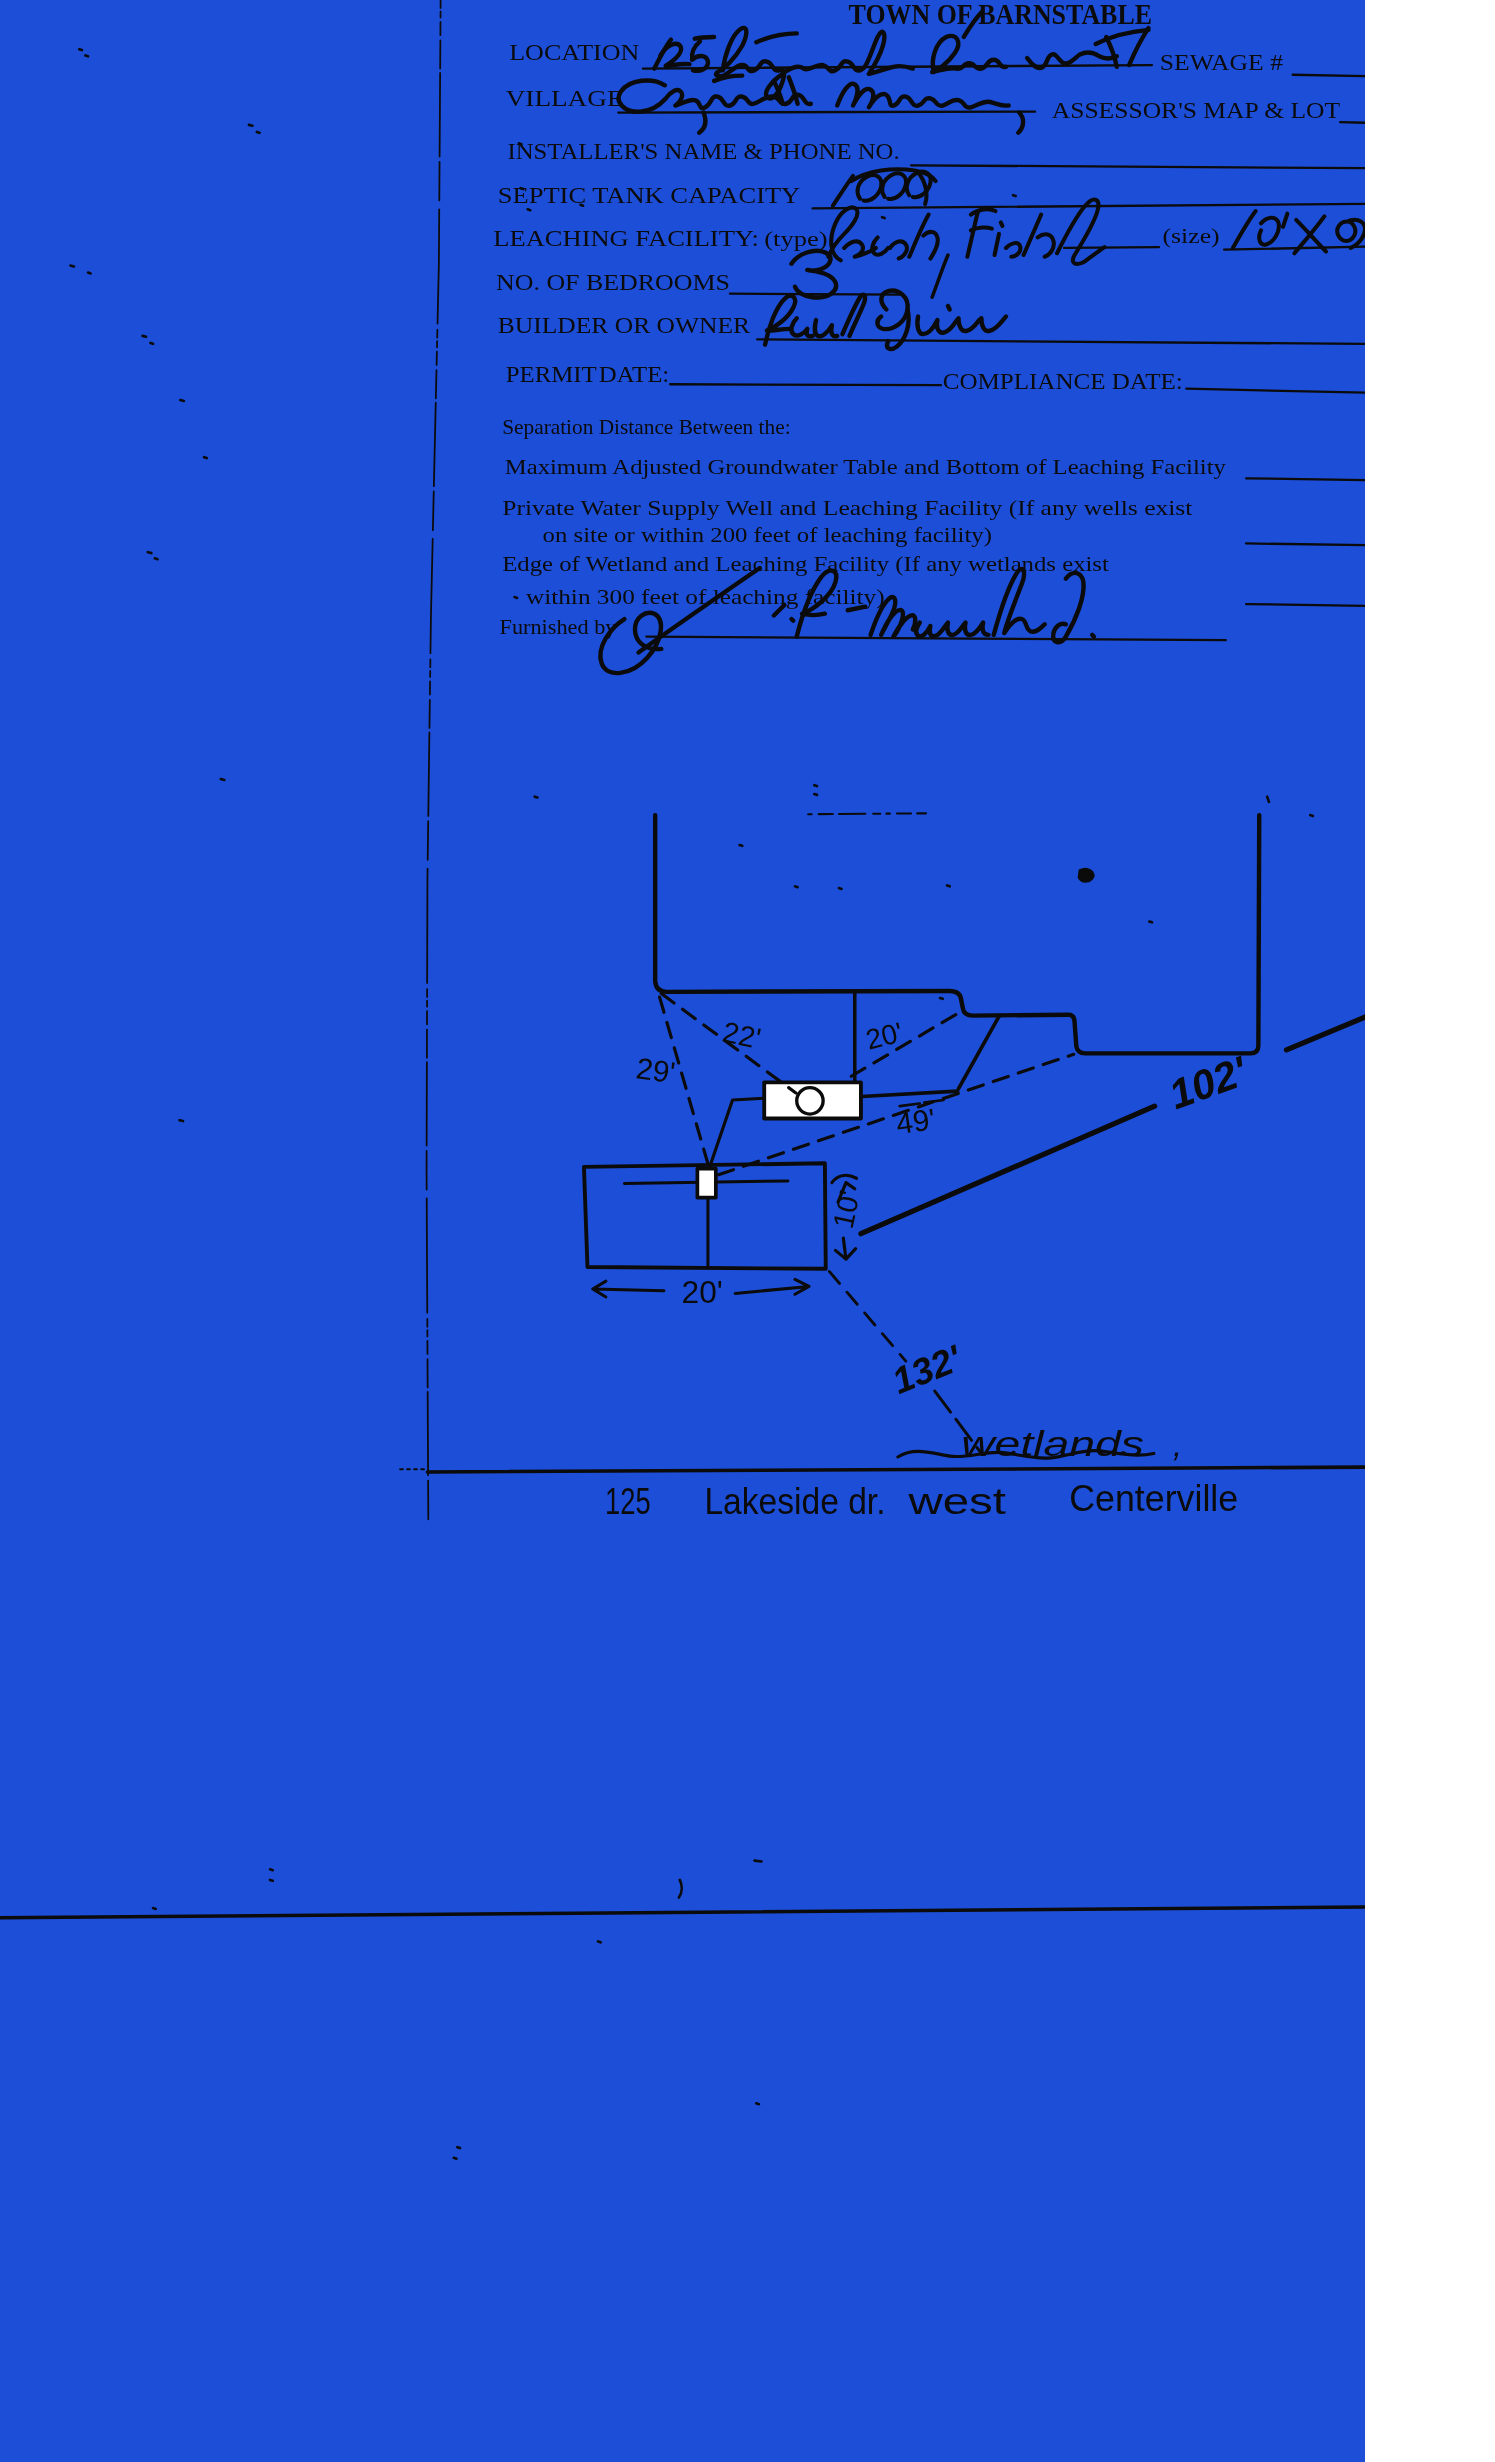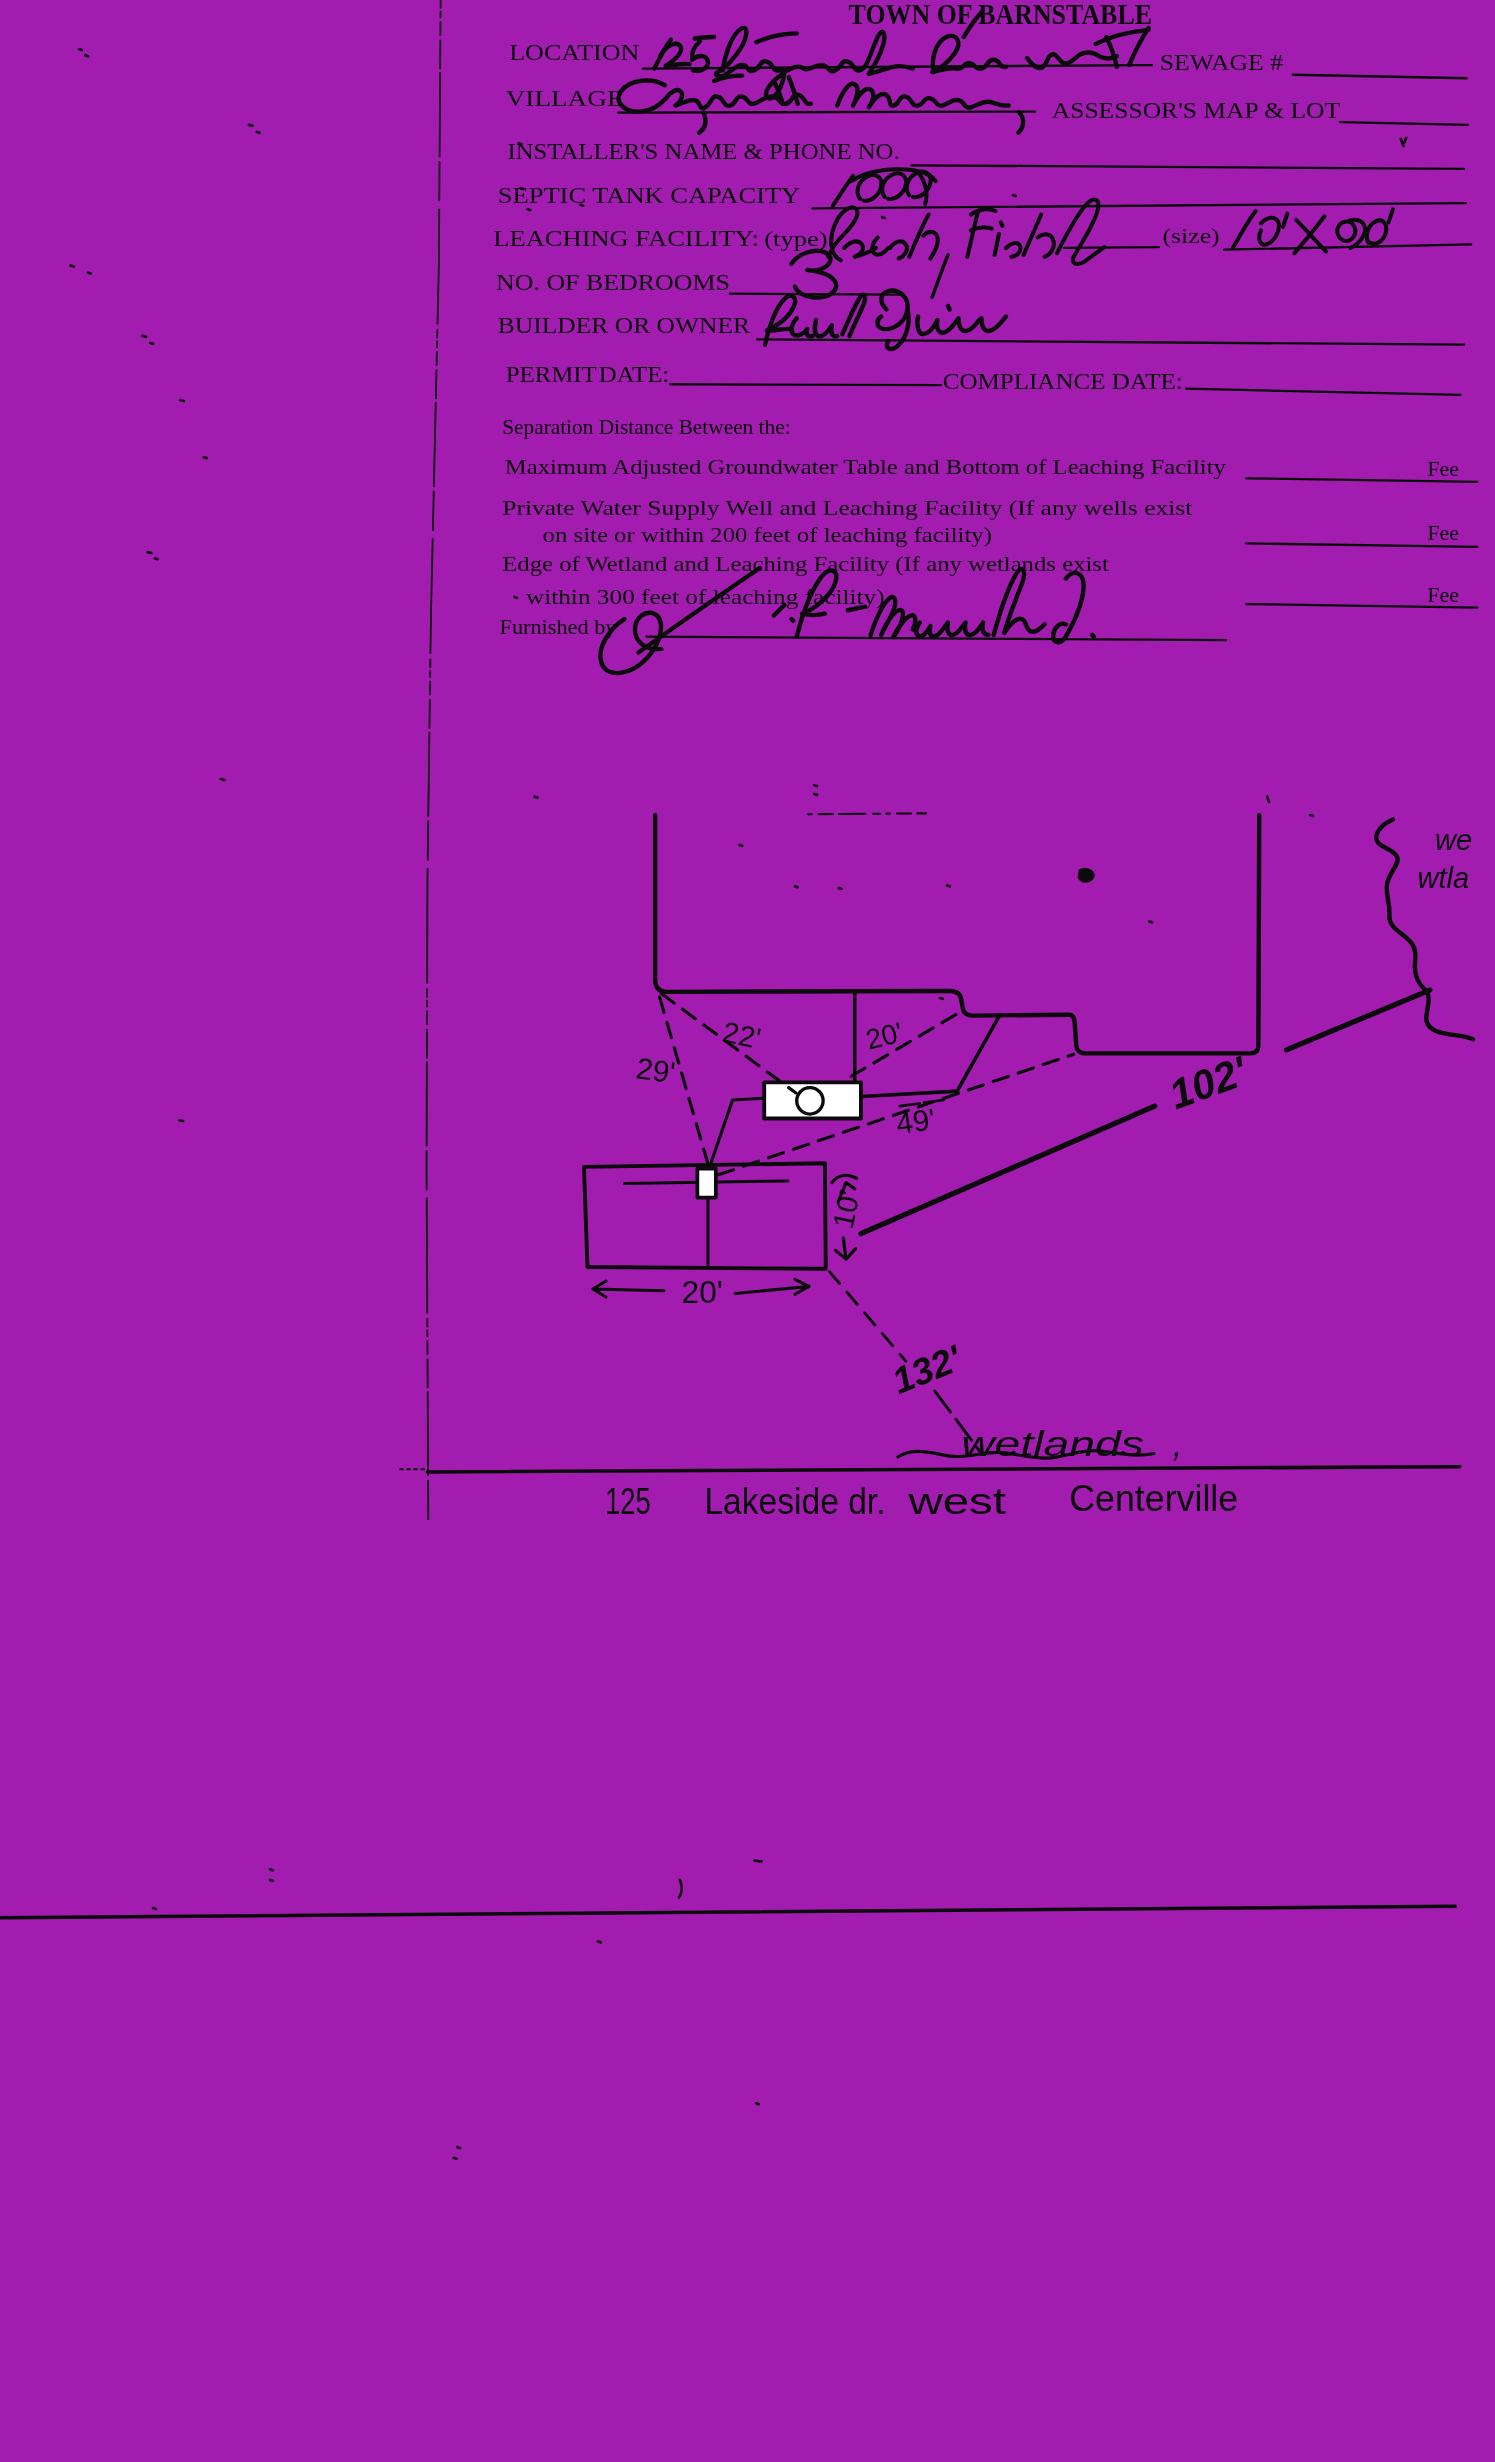--- a/index.html
+++ b/index.html
@@ -1,16 +1,16 @@
 <!DOCTYPE html>
 <html style="font-size:14px"><head>
 <meta charset="utf-8">
 <style>
 html,body{margin:0;padding:0;background:#ffffff;}
-#page{position:relative;width:1495px;height:2462px;background:#a21caf;overflow:hidden;}
+#page{position:relative;width:1365px;height:2462px;background:#1d4ed8;overflow:hidden;}
 svg{display:block;}
 text{font-family:"Liberation Serif",serif;fill:#0b0b0b;}
 .hs{font-family:"Liberation Sans",sans-serif;}
 </style>
 </head>
 <body>
 <div id="page">
 <svg width="1495" height="2462" viewBox="0 0 1700 2800" fill="none" stroke-linecap="round" stroke-linejoin="round">
 
 <text x="965" y="27" font-size="33" font-weight="bold" textLength="345" lengthAdjust="spacingAndGlyphs">TOWN OF BARNSTABLE</text>

